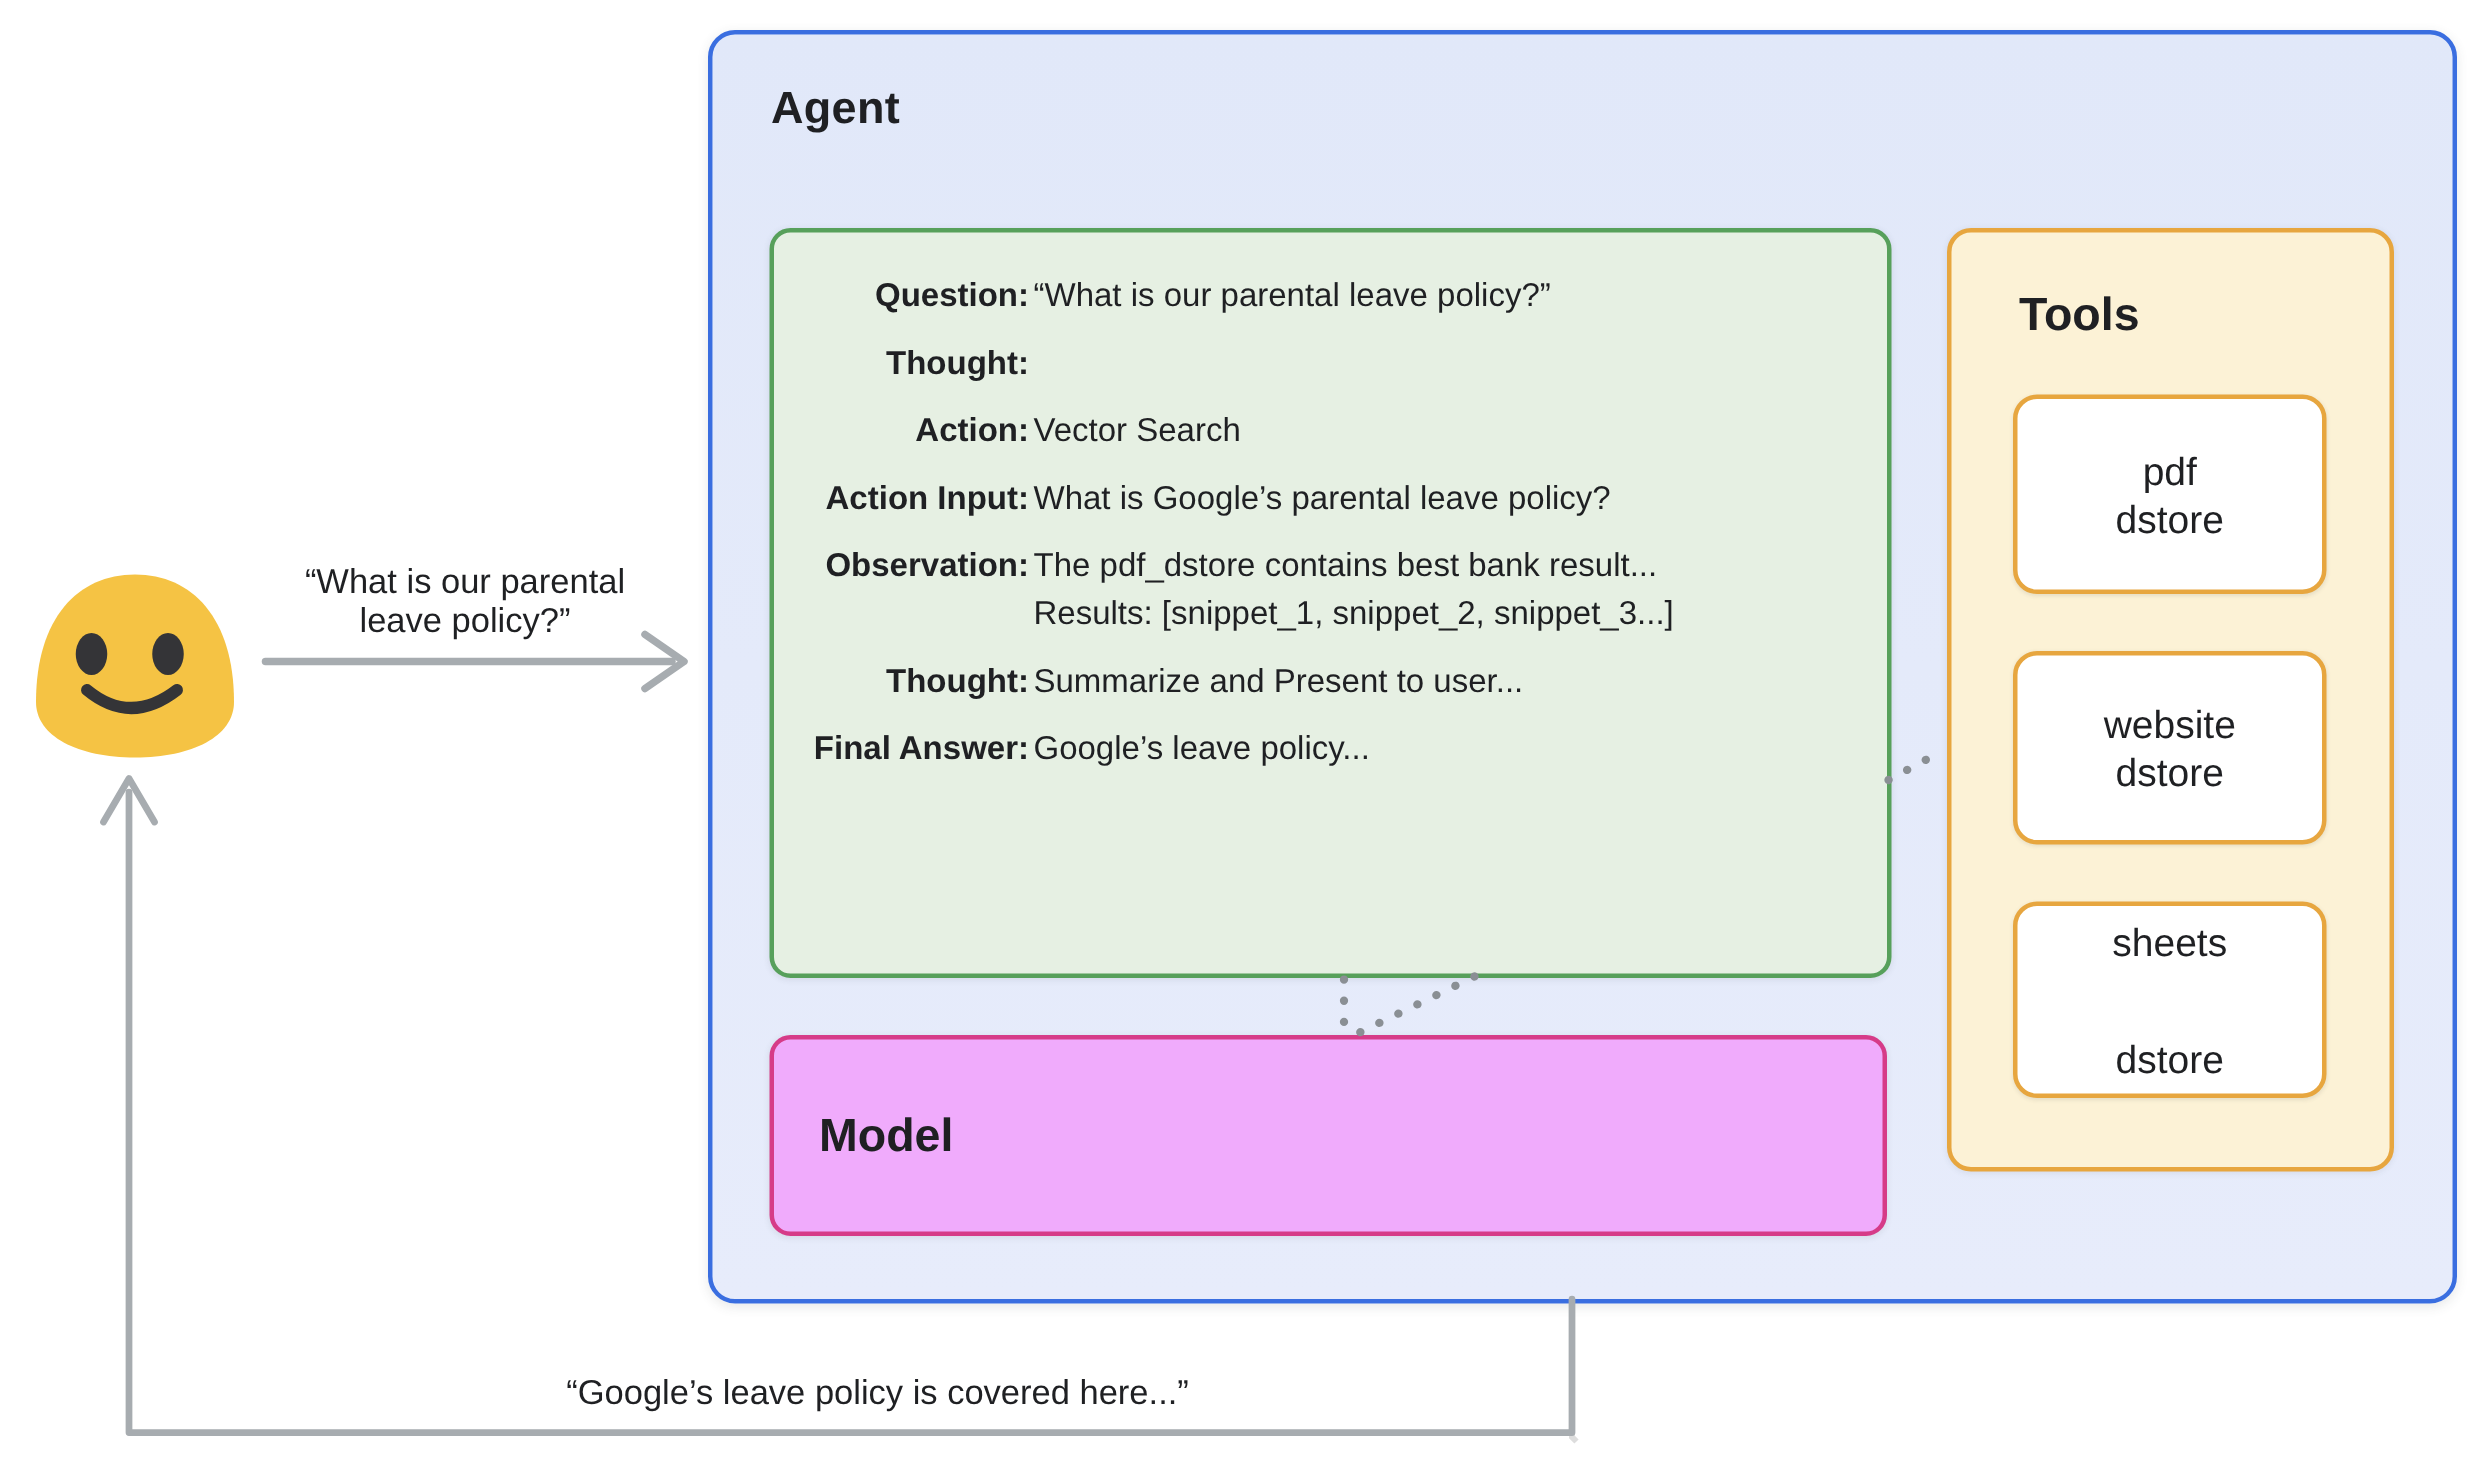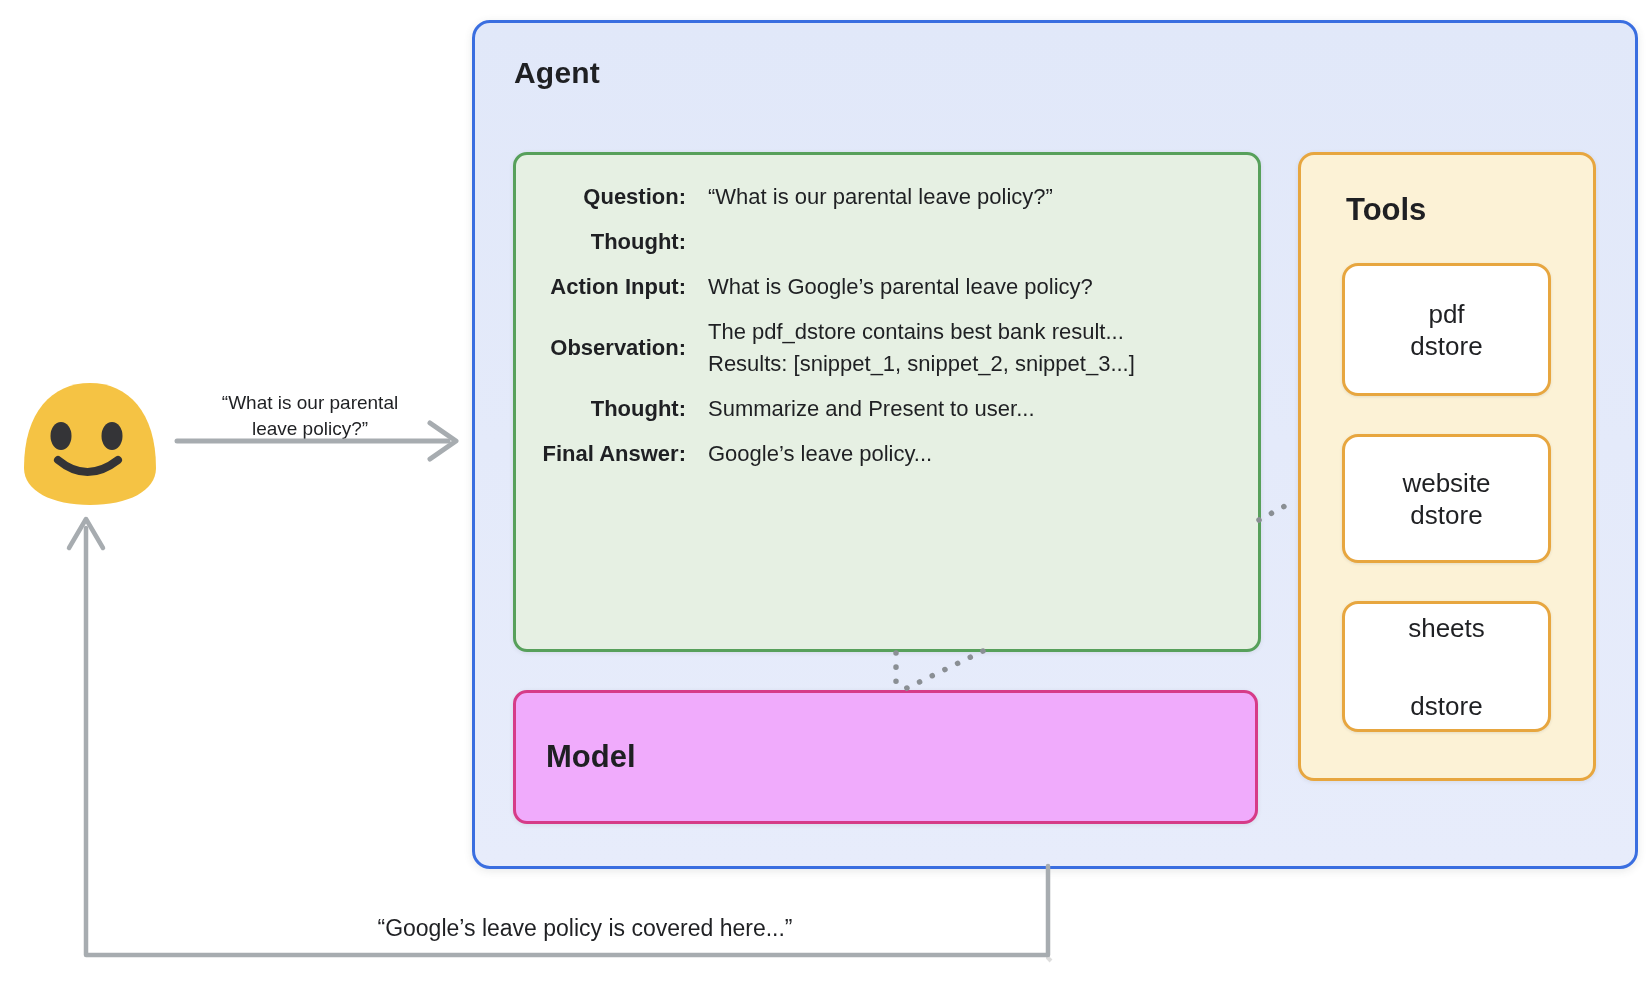--- a/index.html
+++ b/index.html
@@ -21,23 +21,23 @@
   
   .trace-box {
     left:513px; top:152px; width:742px; height:494px;
     background:#e6f0e3; border:3px solid #57a05b; border-radius:14px;
     box-shadow:0 1px 4px rgba(60,64,67,.10);
   }
   .trace-rows {
     position:absolute; left:0; top:28px; right:14px;
     display:flex; flex-direction:column; gap:18px;
   }
-  .trace-row { display:flex; align-items:center; font-size:22px; line-height:27px; }
+  .trace-row { display:flex; align-items:flex-start; font-size:22px; line-height:27px; }
   .trace-label { width:170px; min-width:170px; text-align:right; font-weight:700; }
-  .trace-value { margin-left:22px; }
+  .trace-value { margin-left:3px; }
   .trace-value2 { margin-top:5px; }
 
   
   .model-box {
     left:513px; top:690px; width:739px; height:128px;
     background:#f0abfc; border:3.5px solid #d63b88; border-radius:14px;
     box-shadow:0 1px 4px rgba(60,64,67,.10);
     display:flex; align-items:center;
   }
   .model-title { margin-left:30px; font-size:31px; font-weight:600; }
@@ -55,21 +55,21 @@
     font-size:26px; font-weight:500; line-height:32px; text-align:center;
     box-shadow:0 1px 3px rgba(60,64,67,.12);
   }
   .tool-card.pdf     { left:1342px; top:263px; width:203px; height:127px; }
   .tool-card.website { left:1342px; top:434px; width:203px; height:123px; }
   .tool-card.sheets  { left:1342px; top:601px; width:203px; height:125px;gap:46px; }
 
   
   .query-label {
     left:166px; top:374px; width:288px; text-align:center;
-    font-size:19px; font-weight:500; line-height:26px;margin-top:16px;
+    font-size:23px; font-weight:500; line-height:26px;
   }
   .response-label {
     left:210px; top:915px; width:750px; text-align:center;
     font-size:23px; font-weight:500;
   }
 
   svg.overlay { position:absolute; left:0; top:0; pointer-events:none; }
 </style>
 </head>
 <body>
@@ -80,20 +80,24 @@
   <div class="abs agent-title">Agent</div>
 
   <div class="abs trace-box">
     <div class="trace-rows">
       <div class="trace-row">
         <span class="trace-label">Question:</span>
         <span class="trace-value">“What is our parental leave policy?”</span>
       </div>
       <div class="trace-row">
         <span class="trace-label">Thought:</span>
+      </div>
+      <div class="trace-row">
+        <span class="trace-label">Action:</span>
+        <span class="trace-value">Vector Search</span>
       </div>
       <div class="trace-row">
         <span class="trace-label">Action Input:</span>
         <span class="trace-value">What is Google’s parental leave policy?</span>
       </div>
       <div class="trace-row">
         <span class="trace-label">Observation:</span>
         <span class="trace-value">
           <div>The pdf_dstore contains best bank result...</div>
           <div class="trace-value2">Results: [snippet_1, snippet_2, snippet_3...]</div>

